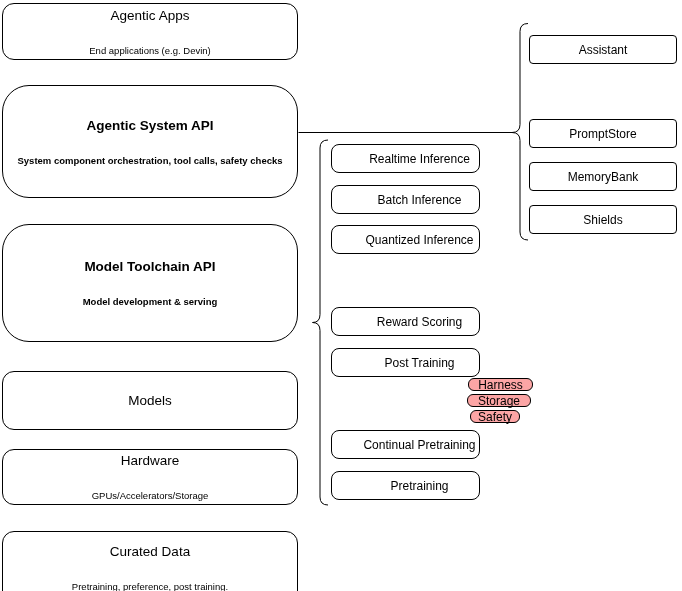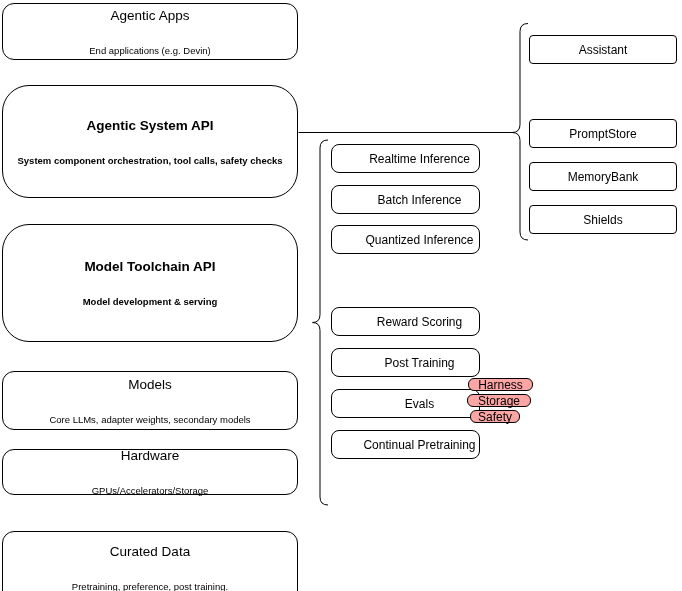--- a/index.html
+++ b/index.html
@@ -101,23 +101,22 @@
   <div class="lbox r27" style="top:85px;height:113px">
     <div class="t">Agentic System API</div>
     <div class="s">System component orchestration, tool calls, safety checks</div>
   </div>
   <div class="lbox r27" style="top:224px;height:118px">
     <div class="t">Model Toolchain API</div>
     <div class="s">Model development &amp; serving</div>
   </div>
   <div class="lbox r12" style="top:371px;height:59px">
     <div class="t">Models</div>
-    <div class="s">Core LLMs, adapter weights, secondary models</div>
   </div>
-  <div class="lbox r12" style="top:449px;height:46px">
+  <div class="lbox r12" style="top:449px;height:56px">
     <div class="t">Hardware</div>
     <div class="s">GPUs/Accelerators/Storage</div>
   </div>
   <div class="lbox r12" style="top:531px;height:74px">
     <div class="t">Curated Data</div>
     <div class="s">Pretraining, preference, post training.</div>
   </div>
 
   <svg class="connector-layer" viewBox="0 0 682 591" xmlns="http://www.w3.org/2000/svg">
     <path d="M 298.5 132.5 L 512 132.5"></path>
@@ -133,25 +132,25 @@
   </div>
   <div class="mbox" style="top:225px">
     <span>Quantized Inference</span>
   </div>
   <div class="mbox" style="top:307px">
     <span>Reward Scoring</span>
   </div>
   <div class="mbox" style="top:348px">
     <span>Post Training</span>
   </div>
-  <div class="mbox" style="top:389px">
-    <span>Evals</span>
-  </div>
   <div class="mbox" style="top:430px">
     <span>Continual Pretraining</span>
+  </div>
+  <div class="mbox" style="top:471px">
+    <span>Pretraining</span>
   </div>
 
   <div class="pill" style="left:468px;top:378px;width:65px">
     <span>Harness</span>
   </div>
   <div class="pill" style="left:467px;top:394px;width:64px">
     <span>Storage</span>
   </div>
   <div class="pill" style="left:470px;top:410px;width:50px">
     <span>Safety</span>

